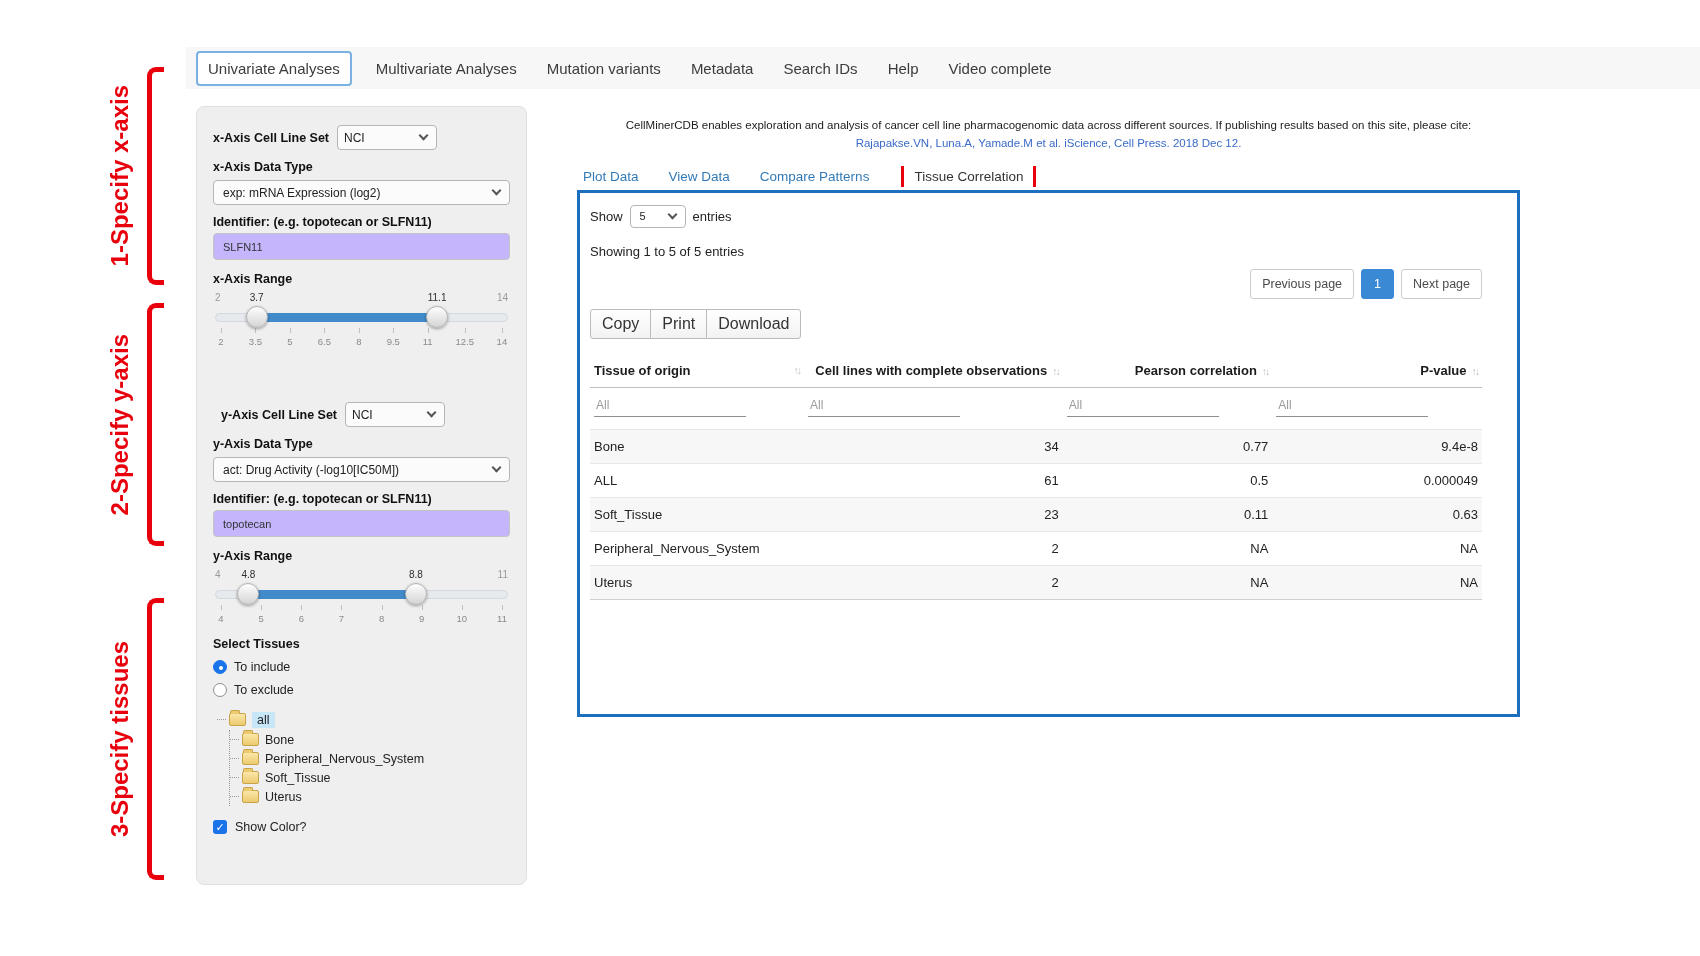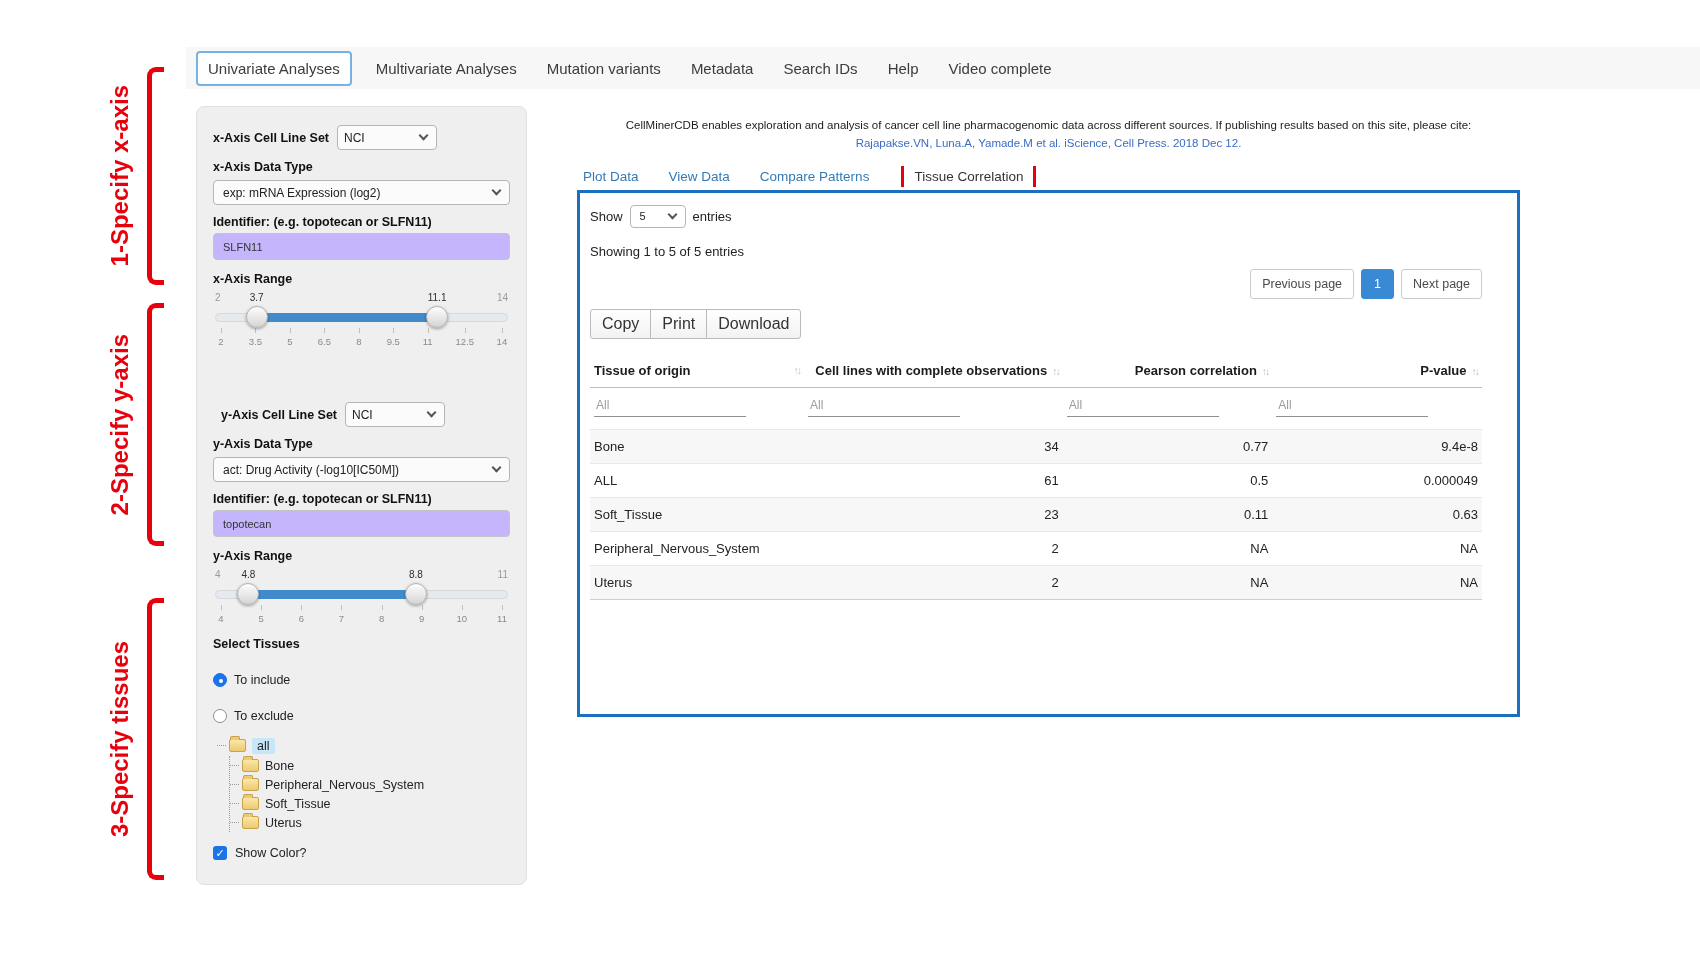--- a/index.html
+++ b/index.html
@@ -41,21 +41,21 @@
   .s-val { color:#2e2e2e; transform:translateX(-50%); background:#efefef; padding:0 2px; z-index:2; }
   .s-track { position:absolute; top:21px; left:0; right:0; height:9px; background:#e6e9ed; border:1px solid #d5d8dc; border-radius:5px; }
   .s-fill { position:absolute; top:21px; height:9px; background:#428bca; z-index:1; }
   .s-handle { position:absolute; top:14px; width:22px; height:22px; border-radius:50%; background:linear-gradient(#fefefe,#d4d4d4); border:1px solid #b3b3b3; box-shadow:0 1px 3px rgba(0,0,0,.35); transform:translateX(-50%); z-index:3; cursor:pointer; }
   .s-ticks { position:absolute; top:44px; left:0; right:0; display:flex; justify-content:space-between; }
   .s-tick { position:relative; font-size:9.5px; color:#8a8a8a; min-width:12px; text-align:center; }
   .s-tick::before { content:""; position:absolute; top:-8px; left:50%; width:1px; height:5px; background:#c0c0c0; }
 
   .group-gap { margin-top:42px;margin-left:8px; }
   .tissue-gap { }
-  .radio-row { display:flex; align-items:center; gap:7px; margin-top:22px; font-size:12.5px; color:#222; }
+  .radio-row { display:flex; align-items:center; gap:7px; margin-top:9px; font-size:12.5px; color:#222; }
   .radio { width:14px; height:14px; border-radius:50%; background:#fff; border:1px solid #8e8e8e; position:relative; flex:none; cursor:pointer; }
   .radio.checked { background:#1a73e8; border-color:#1a73e8; }
   .radio.checked::after { content:""; position:absolute; top:5px; left:5px; width:4px; height:4px; border-radius:50%; background:#fff; }
 
   .tree { margin:12px 0 0 4px; font-size:12.5px; }
   .tree-item { display:flex; align-items:center; padding:2.5px 0; cursor:pointer; }
   .tree-stub { width:9px; border-top:1px dotted #9a9a9a; margin-right:3px; flex:none; }
   .folder-icon { display:inline-block; width:17px; height:13px; background:linear-gradient(#fbe7a9,#ecca6f); border:1px solid #c9a348; border-radius:2px; position:relative; margin-right:6px; flex:none; }
   .folder-icon::before { content:""; position:absolute; top:-4px; left:0; width:8px; height:3px; background:#ecca6f; border:1px solid #c9a348; border-bottom:none; border-radius:2px 2px 0 0; }
   .hl { background:#c7e6f8; padding:1px 5px; border-radius:2px; }

